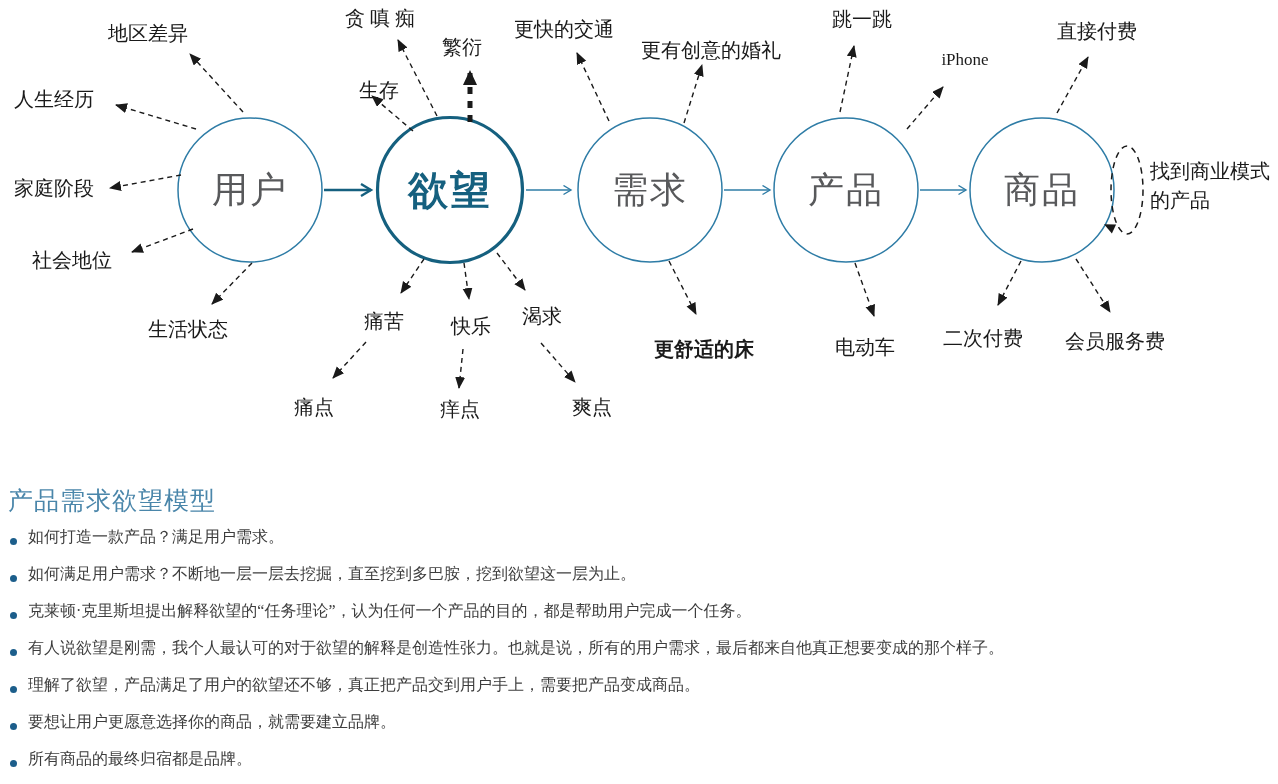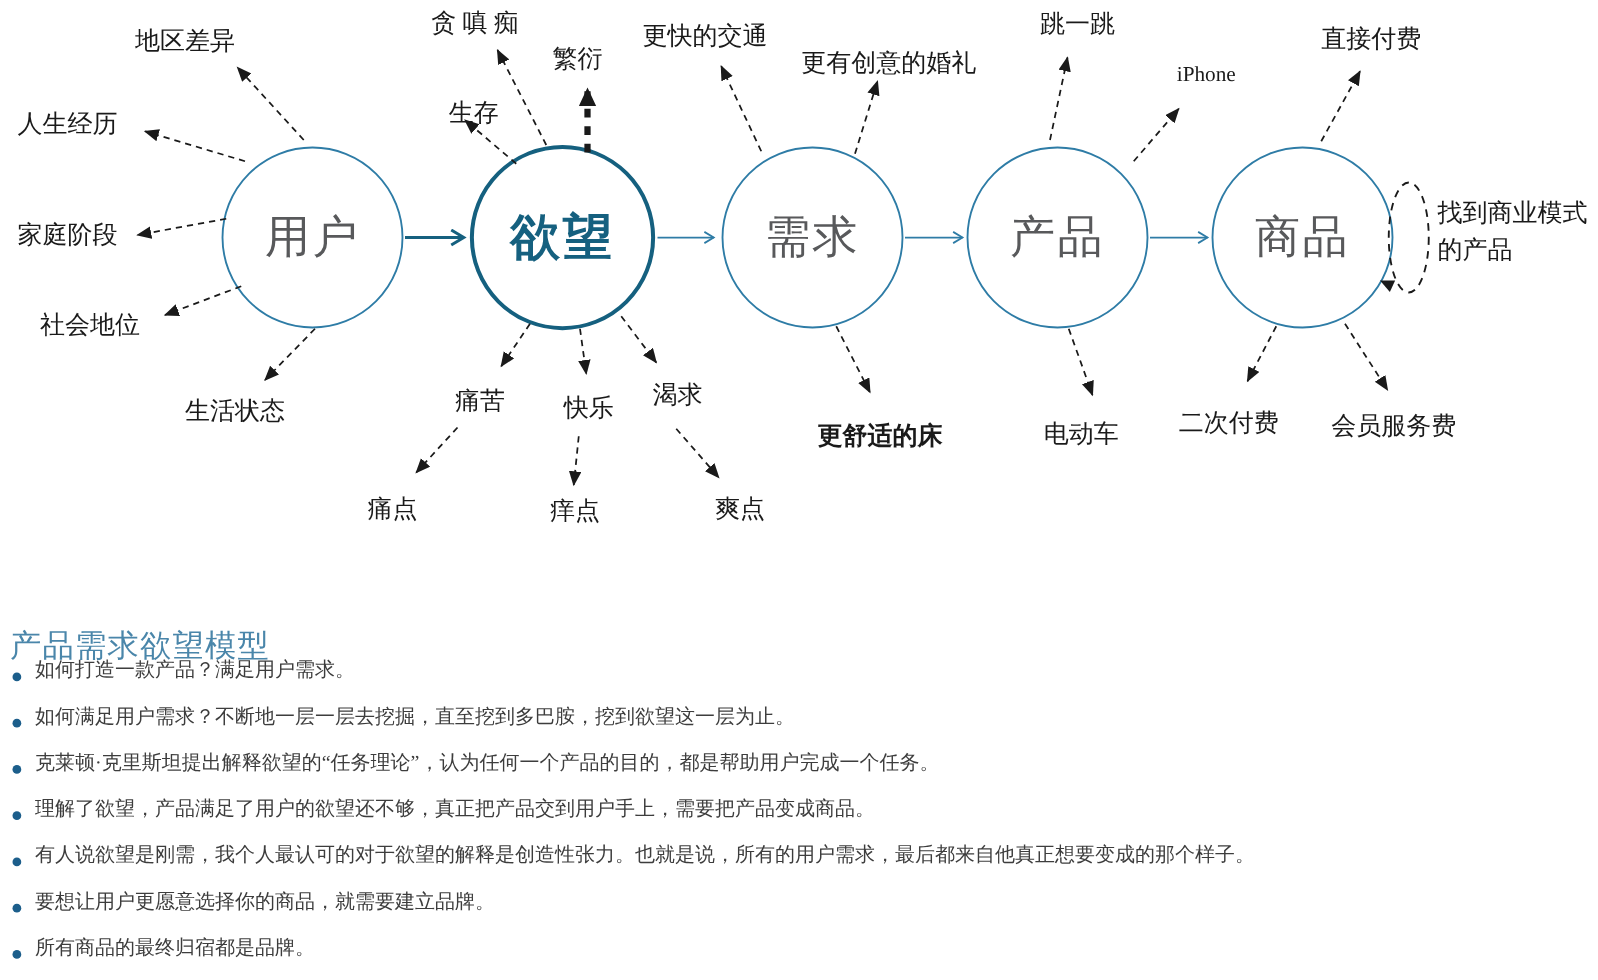--- a/index.html
+++ b/index.html
@@ -14,21 +14,21 @@
   .sat-label.small { font-size:17px; }
   .node-label { position:absolute; transform:translate(-50%,-50%);
                 font-size:36px; color:#58595b; letter-spacing:2px; white-space:nowrap;
                 font-family:"Liberation Sans", sans-serif; }
   .node-label.highlight { color:#15607f; font-weight:bold; font-size:40px; }
   .loop-label { position:absolute; left:1150px; top:157px; font-size:20px;
                 line-height:29px; color:#1a1a1a; white-space:nowrap; }
   .loop-label span { display:block; }
 
   .section-title { position:absolute; left:8px; top:484px; font-size:25px;
-                   letter-spacing:1px; color:#4a86aa;margin-top:16px; }
+                   letter-spacing:1px; color:#4a86aa; }
   .notes { position:absolute; left:10px; top:528px; width:1260px; list-style:none; }
   .notes li { display:flex; align-items:flex-end; margin-bottom:20px;
               font-size:16px; line-height:17px; color:#3d3d3d; white-space:nowrap; }
   .notes .dot { width:7px; height:7px; border-radius:50%; background:#1c5e8b;
                 margin:5px 11px 0 0; flex:0 0 auto; }
 </style>
 </head>
 <body>
 
 <div class="stage" data-name="page">
@@ -156,25 +156,25 @@
     <li data-name="list-item">
       <span class="dot" data-name="bullet-icon"></span>
       <span data-name="note-text">如何满足用户需求？不断地一层一层去挖掘，直至挖到多巴胺，挖到欲望这一层为止。</span>
     </li>
     <li data-name="list-item">
       <span class="dot" data-name="bullet-icon"></span>
       <span data-name="note-text">克莱顿·克里斯坦提出解释欲望的“任务理论”，认为任何一个产品的目的，都是帮助用户完成一个任务。</span>
     </li>
     <li data-name="list-item">
       <span class="dot" data-name="bullet-icon"></span>
-      <span data-name="note-text">理解了欲望，产品满足了用户的欲望还不够，真正把产品交到用户手上，需要把产品变成商品。</span>
+      <span data-name="note-text">有人说欲望是刚需，我个人最认可的对于欲望的解释是创造性张力。也就是说，所有的用户需求，最后都来自他真正想要变成的那个样子。</span>
     </li>
     <li data-name="list-item">
       <span class="dot" data-name="bullet-icon"></span>
-      <span data-name="note-text">有人说欲望是刚需，我个人最认可的对于欲望的解释是创造性张力。也就是说，所有的用户需求，最后都来自他真正想要变成的那个样子。</span>
+      <span data-name="note-text">理解了欲望，产品满足了用户的欲望还不够，真正把产品交到用户手上，需要把产品变成商品。</span>
     </li>
     <li data-name="list-item">
       <span class="dot" data-name="bullet-icon"></span>
       <span data-name="note-text">要想让用户更愿意选择你的商品，就需要建立品牌。</span>
     </li>
     <li data-name="list-item">
       <span class="dot" data-name="bullet-icon"></span>
       <span data-name="note-text">所有商品的最终归宿都是品牌。</span>
     </li>
   </ul>

